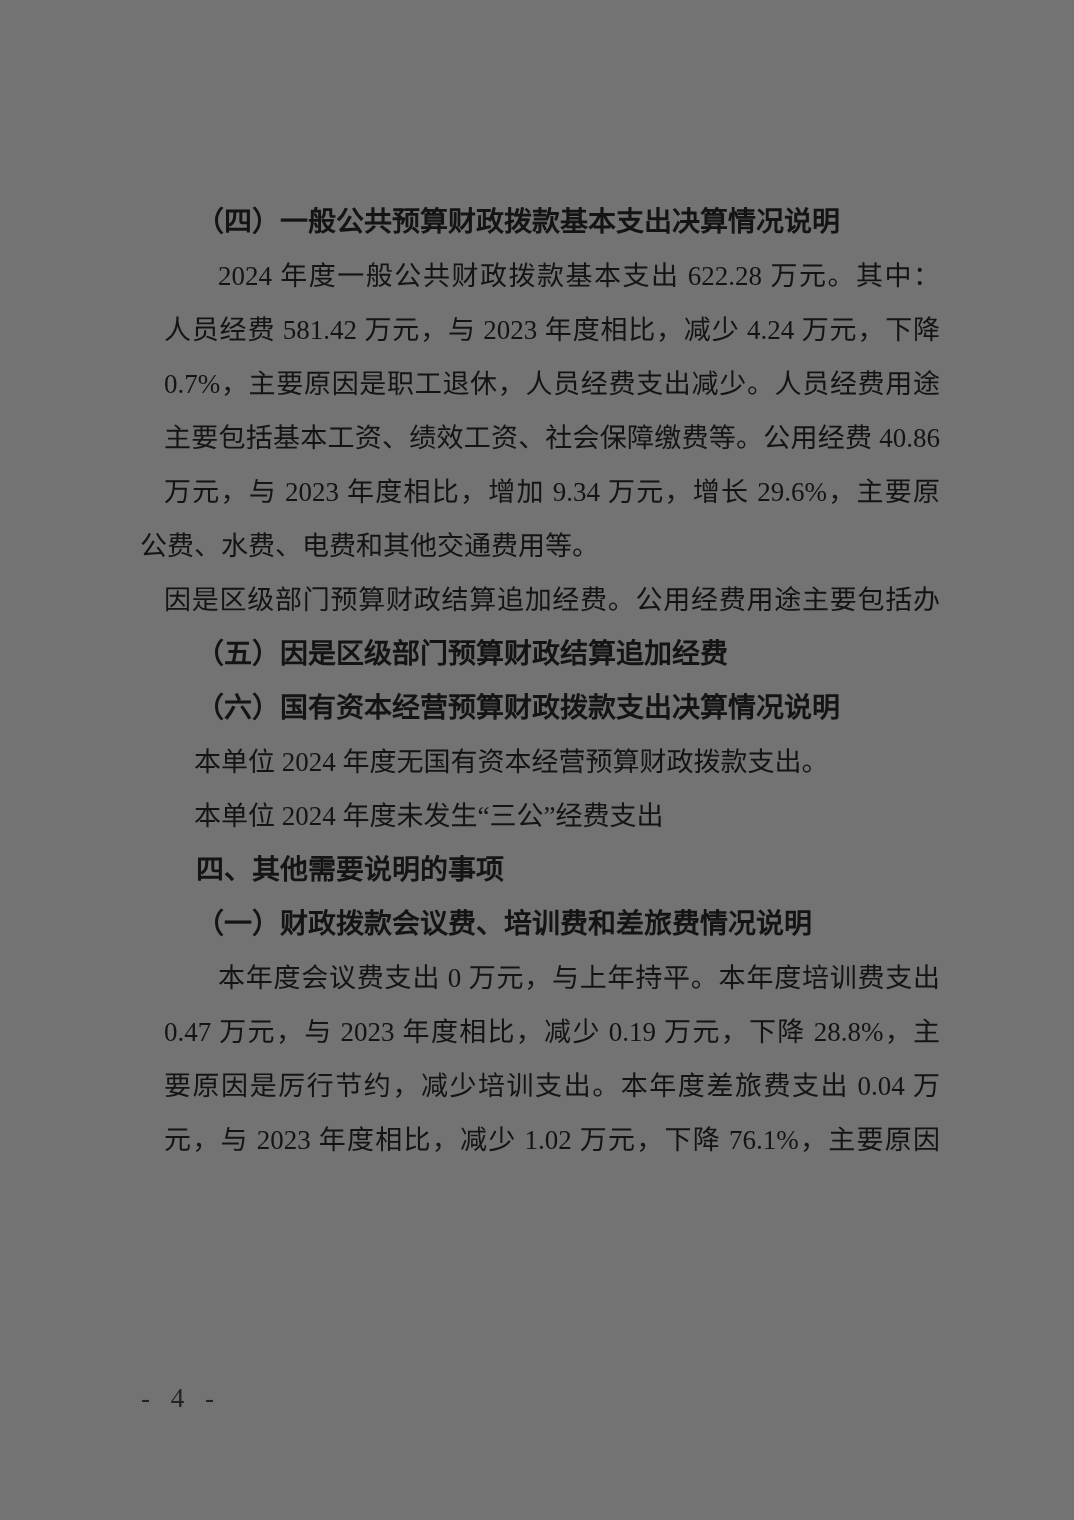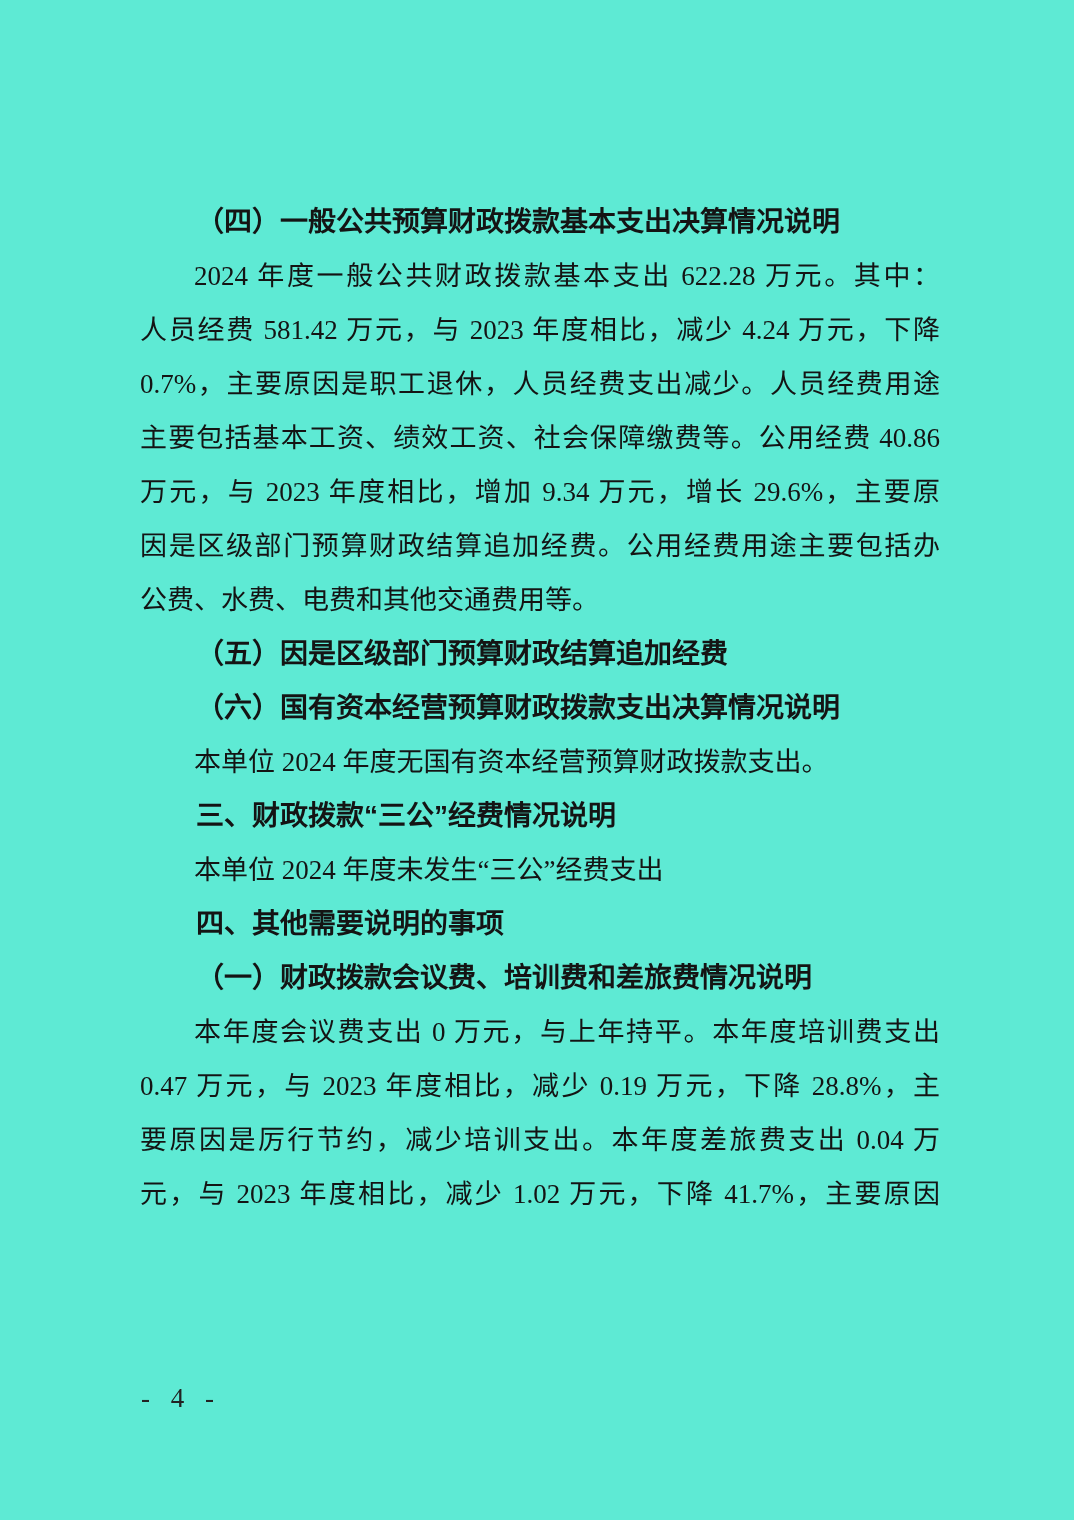--- a/index.html
+++ b/index.html
@@ -1,35 +1,35 @@
 <!DOCTYPE html>
 <html lang="zh-CN"><head>
 <meta charset="utf-8">
 <style>
   html,body{margin:0;padding:0;background:#ffffff;}
   .page{
     position:relative;
     width:1074px;
     height:1520px;
-    background:#5eead4;
+    background:#737373;
     overflow:hidden;
     font-family:"Liberation Serif","DejaVu Serif",serif;
     color:#141414;
   }
   .content{
     position:absolute;
     left:140px;
     top:195px;
     width:800px;
     font-size:27px;
     line-height:54px;
   }
   .line{height:54px;}
   .ind{text-indent:2em;}
-  .just{text-align:justify;text-align-last:justify;}
+  .just{text-align:justify;text-align-last:justify;margin-left:24px;}
   .subheading{
     height:54px;
     text-indent:2em;
     font-size:28px;
     font-weight:600;
   }
   .heading{
     height:54px;
     text-indent:2em;
     font-family:"Liberation Sans","DejaVu Sans",sans-serif;
@@ -51,35 +51,34 @@
 
 <div class="page">
   <div class="content">
       <div class="subheading">（四）一般公共预算财政拨款基本支出决算情况说明</div>
       <div>
         <div class="line ind just">2024 年度一般公共财政拨款基本支出 622.28 万元。其中：</div>
         <div class="line just">人员经费 581.42 万元，与 2023 年度相比，减少 4.24 万元，下降</div>
         <div class="line just">0.7%，主要原因是职工退休，人员经费支出减少。人员经费用途</div>
         <div class="line just">主要包括基本工资、绩效工资、社会保障缴费等。公用经费 40.86</div>
         <div class="line just">万元，与 2023 年度相比，增加 9.34 万元，增长 29.6%，主要原</div>
+        <div class="line">公费、水费、电费和其他交通费用等。</div>
         <div class="line just">因是区级部门预算财政结算追加经费。公用经费用途主要包括办</div>
-        <div class="line">公费、水费、电费和其他交通费用等。</div>
       </div>
       <div class="subheading">（五）因是区级部门预算财政结算追加经费</div>
       <div class="subheading">（六）国有资本经营预算财政拨款支出决算情况说明</div>
       <div>
         <div class="line ind">本单位 2024 年度无国有资本经营预算财政拨款支出。</div>
       </div>
-      <div class="heading">三、财政拨款“三公”经费情况说明</div>
       <div>
         <div class="line ind">本单位 2024 年度未发生“三公”经费支出</div>
       </div>
       <div class="heading">四、其他需要说明的事项</div>
       <div class="subheading">（一）财政拨款会议费、培训费和差旅费情况说明</div>
       <div>
         <div class="line ind just">本年度会议费支出 0 万元，与上年持平。本年度培训费支出</div>
         <div class="line just">0.47 万元，与 2023 年度相比，减少 0.19 万元，下降 28.8%，主</div>
         <div class="line just">要原因是厉行节约，减少培训支出。本年度差旅费支出 0.04 万</div>
-        <div class="line just">元，与 2023 年度相比，减少 1.02 万元，下降 41.7%，主要原因</div>
+        <div class="line just">元，与 2023 年度相比，减少 1.02 万元，下降 76.1%，主要原因</div>
       </div>
     </div>
   <div class="footer">- 4 -</div>
 </div>
 
 </body></html>

